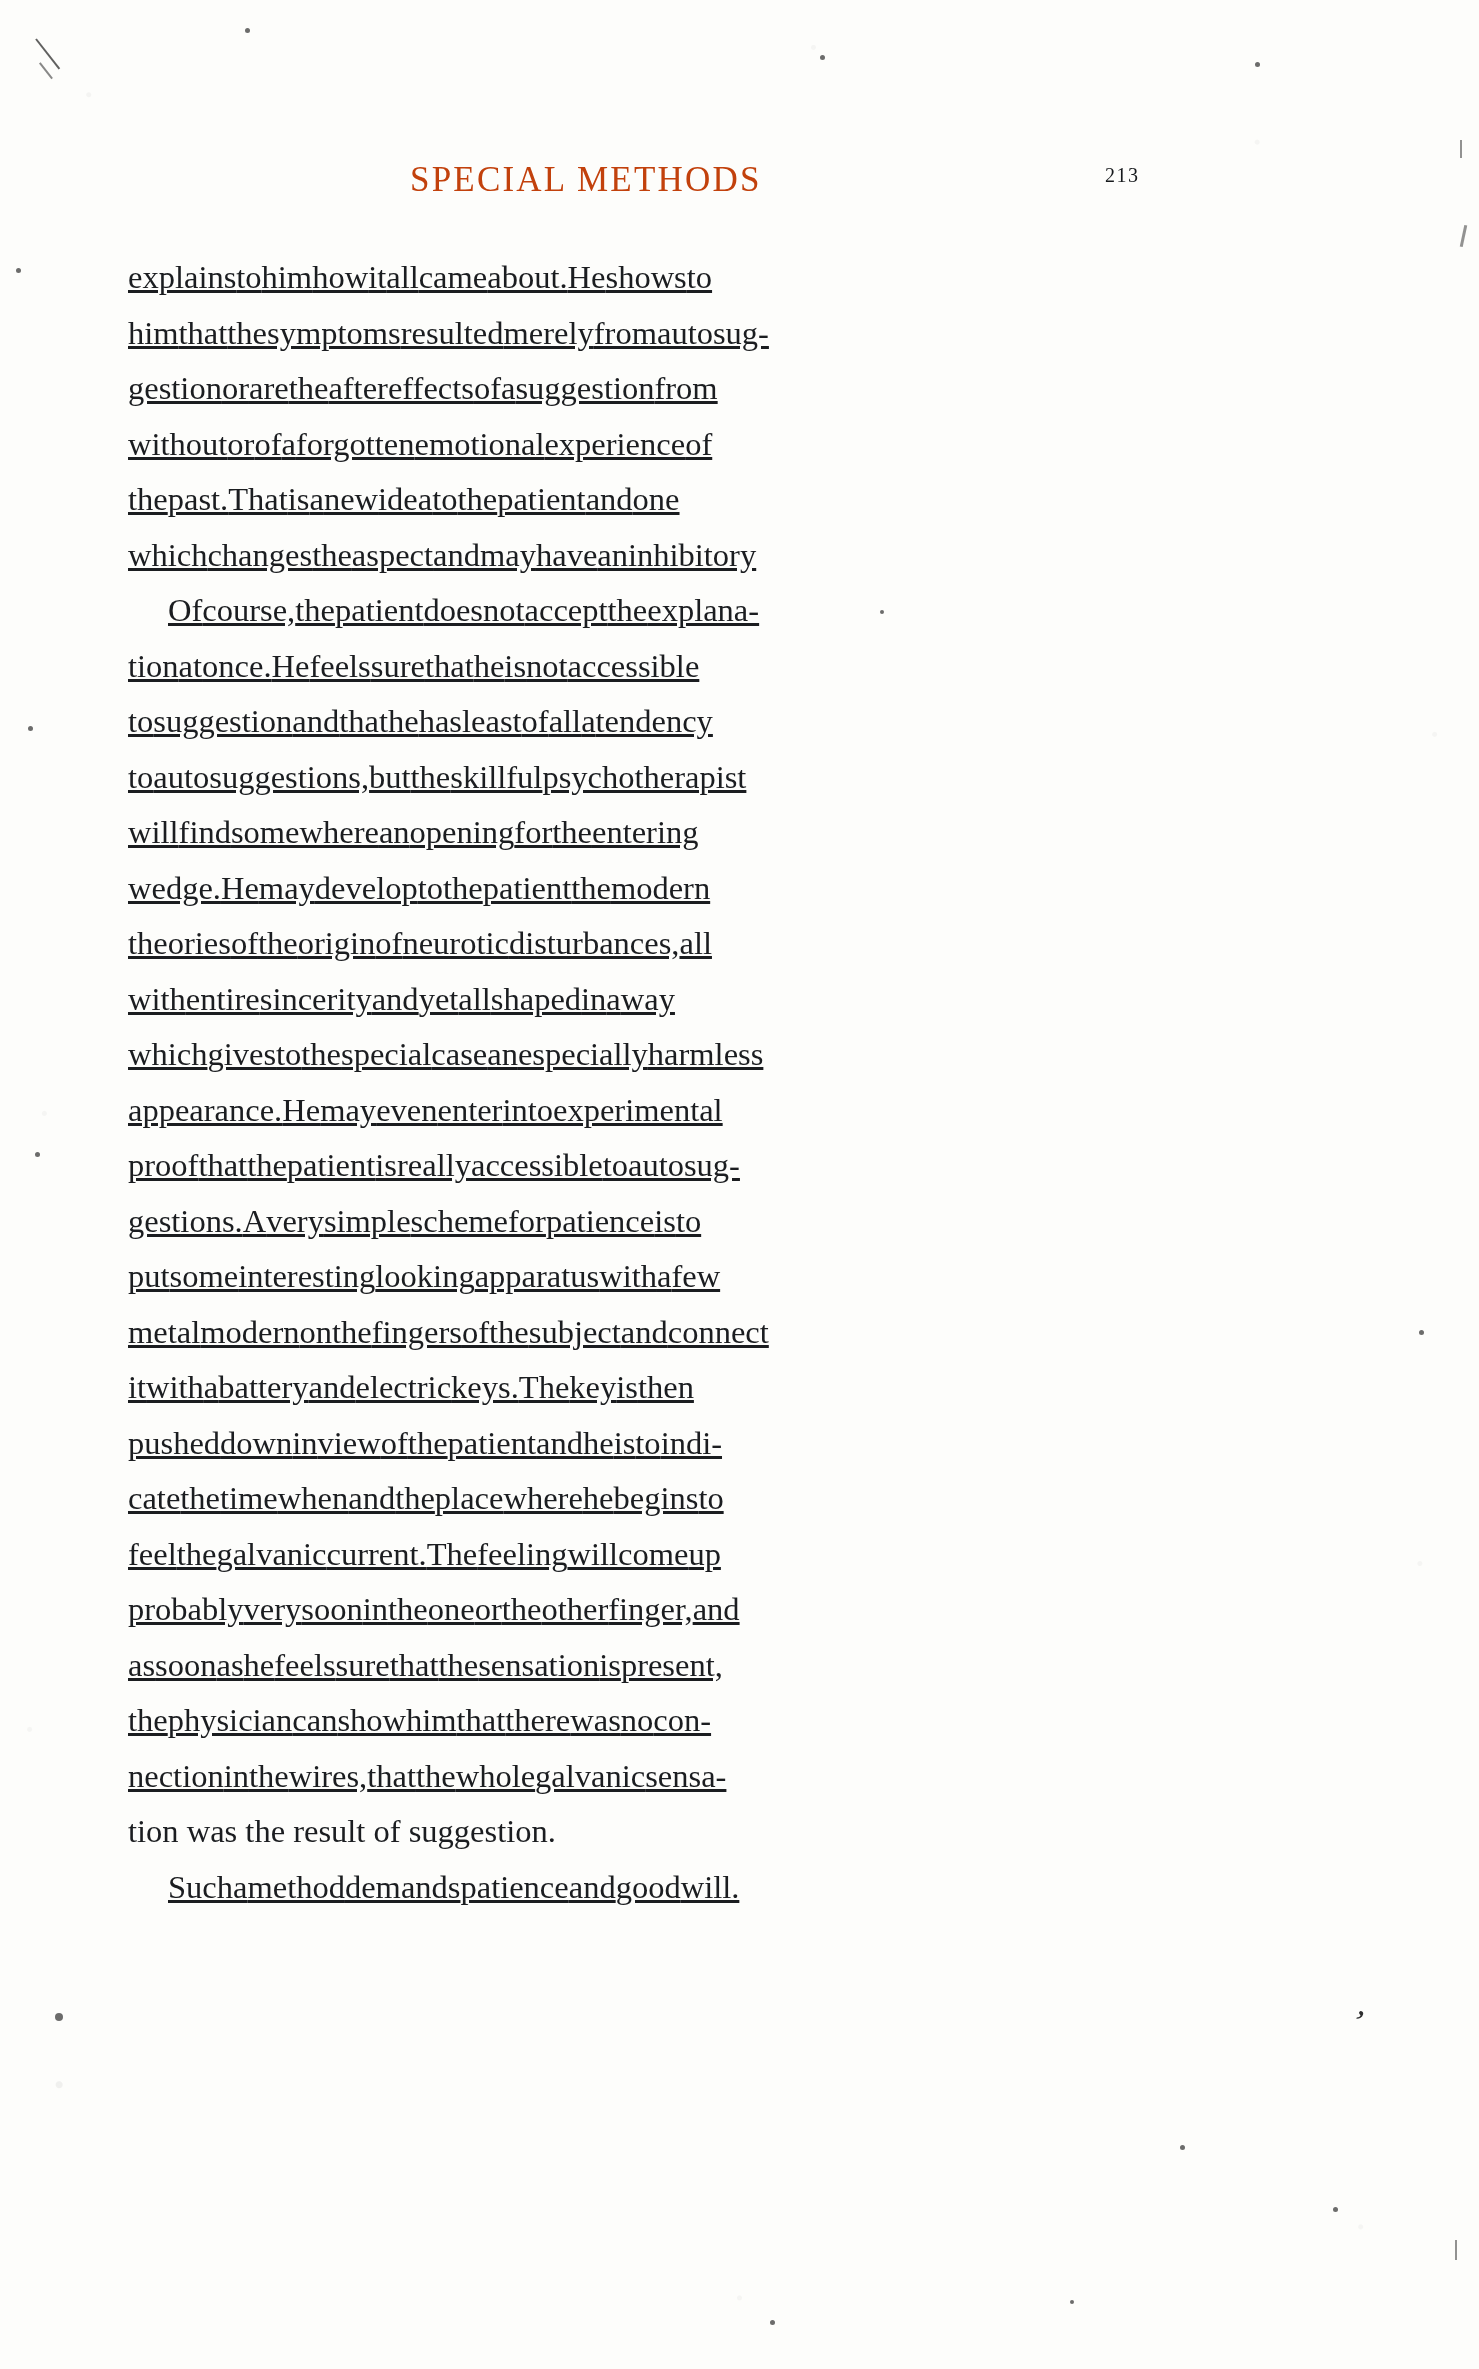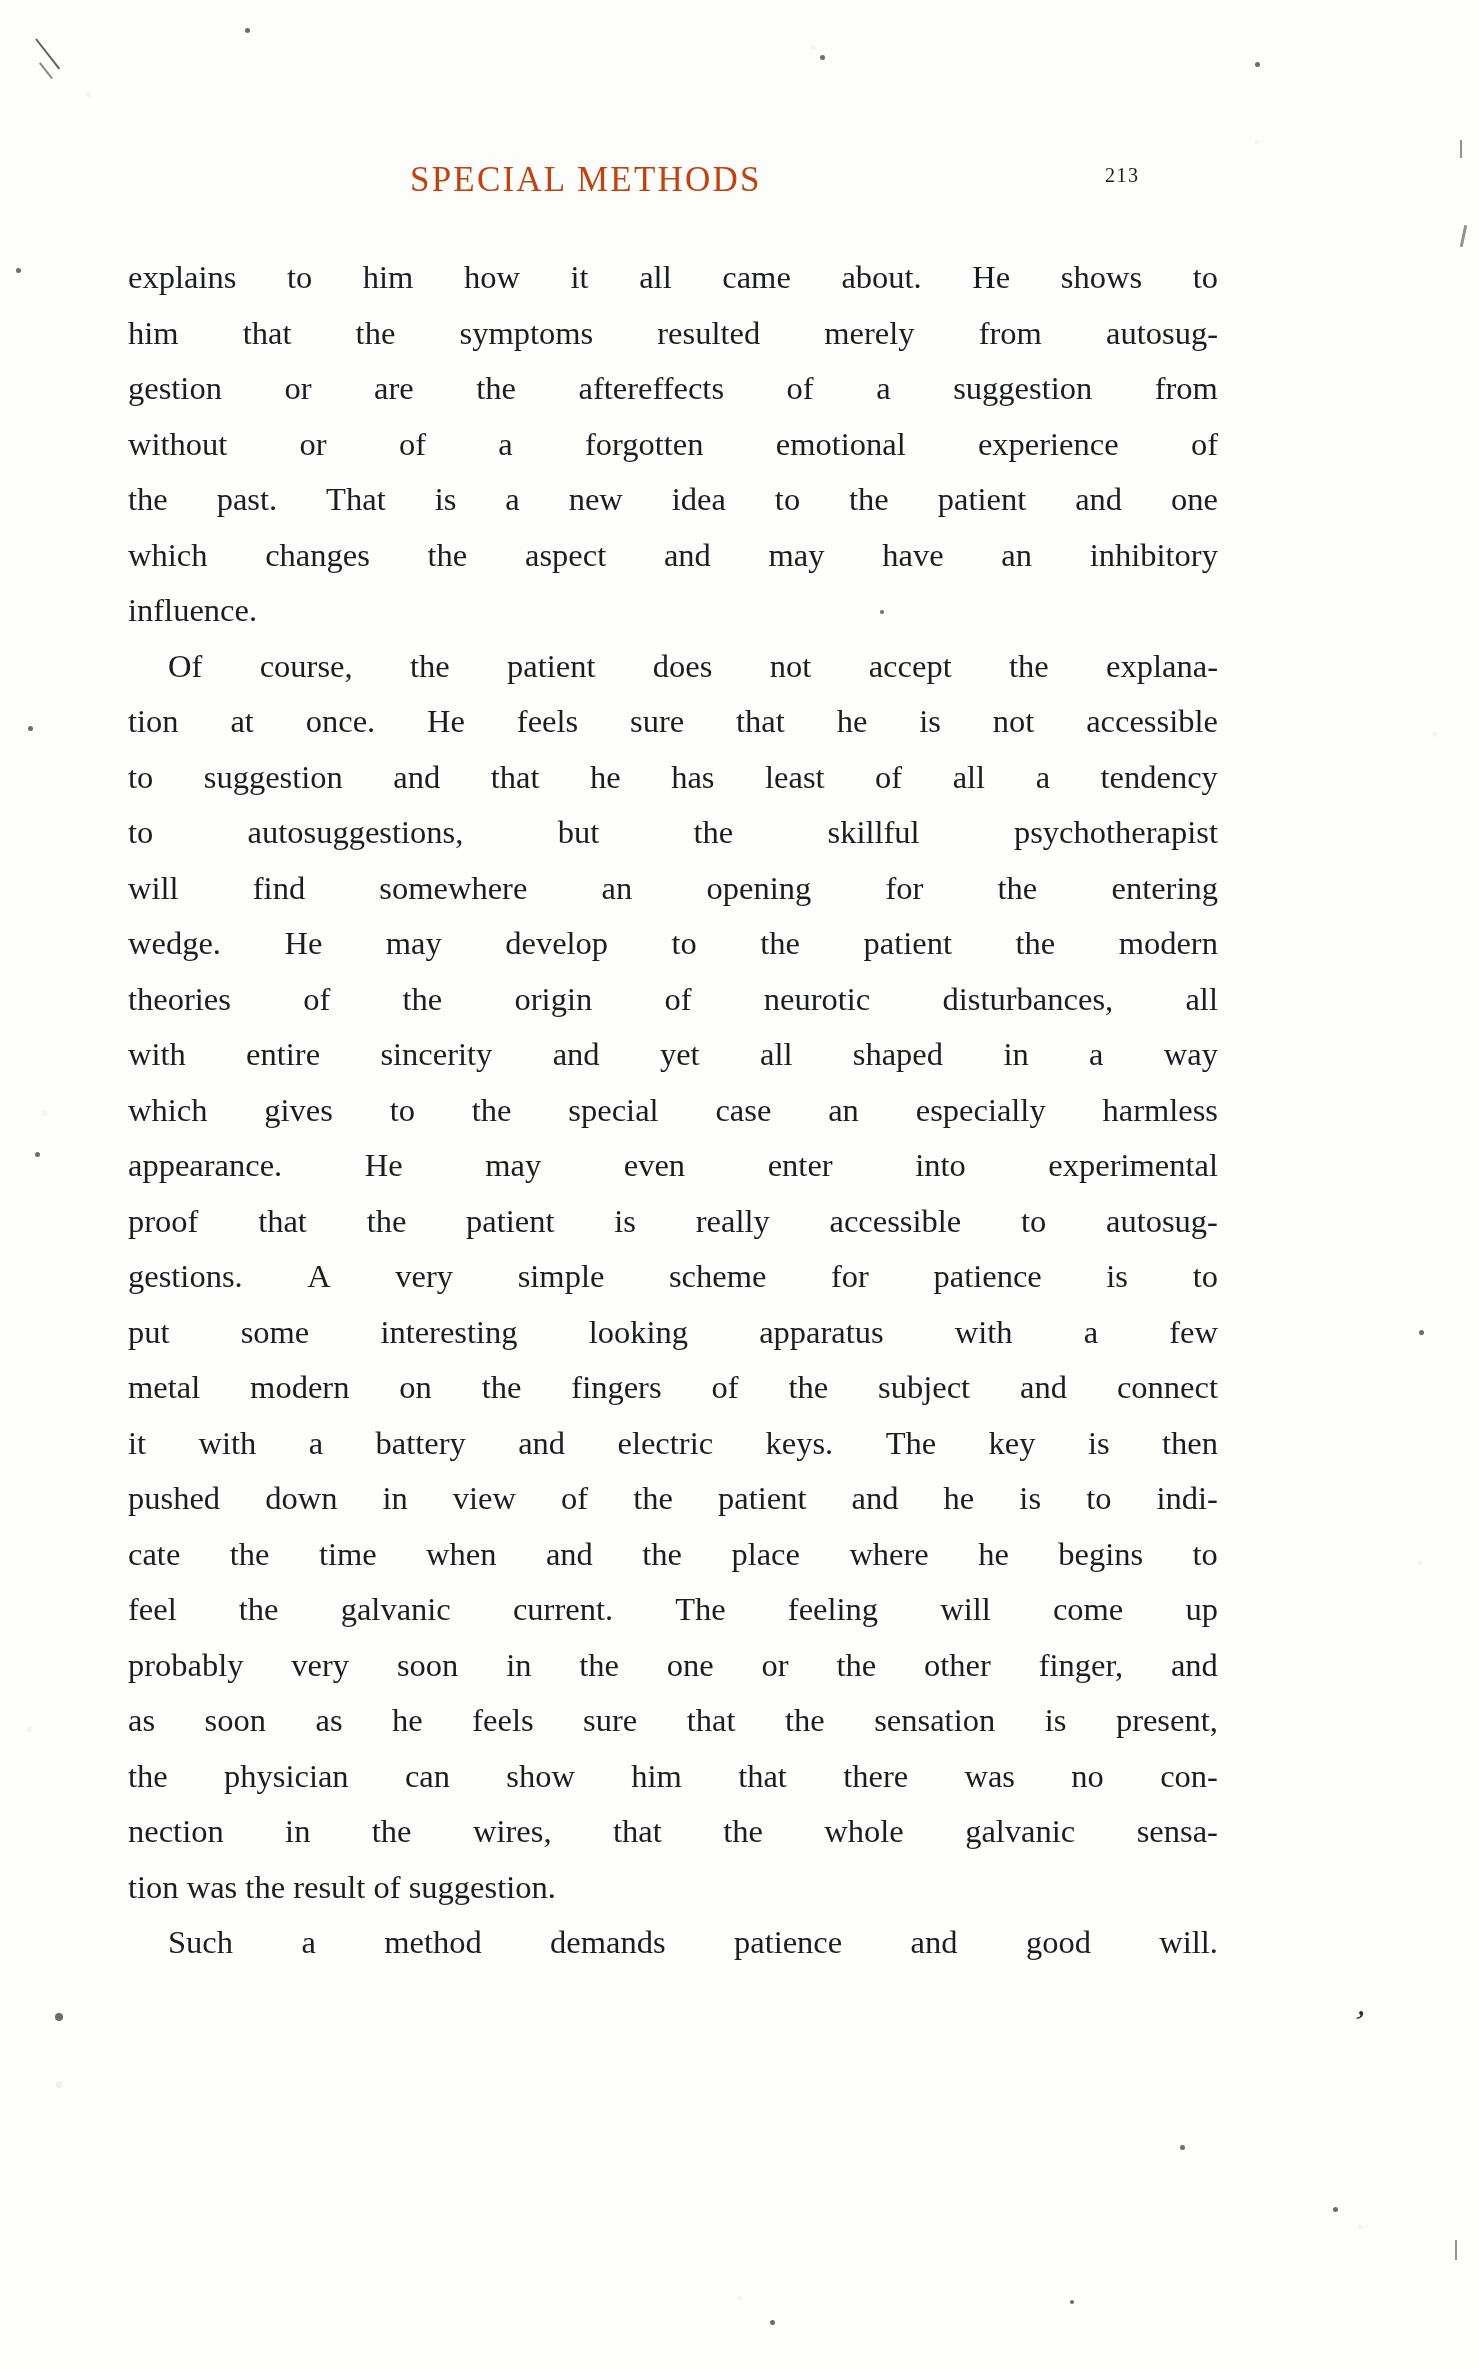--- a/index.html
+++ b/index.html
@@ -123,21 +123,21 @@
   }
 
   .line {
     display: block;
     white-space: nowrap;
     position: relative;
   }
   
   .line.j {
     display: flex;
-    justify-content: space-between;
+    text-decoration: underline;
   }
   .line.j > span { white-space: pre; }
   .line.last { display: block; }
   .line.indent { padding-left: 40px; }
   .line.indent.j { padding-left: 40px; }
 
   
   .dot {
     position: absolute;
     border-radius: 50%;
@@ -266,21 +266,20 @@
           <span>which</span>
           <span>changes</span>
           <span>the</span>
           <span>aspect</span>
           <span>and</span>
           <span>may</span>
           <span>have</span>
           <span>an</span>
           <span>inhibitory</span>
         </span>
-      <span class="line last">influence.</span>
     </div>
 
     <div>
       <span class="line j indent">
           <span>Of</span>
           <span>course,</span>
           <span>the</span>
           <span>patient</span>
           <span>does</span>
           <span>not</span>

